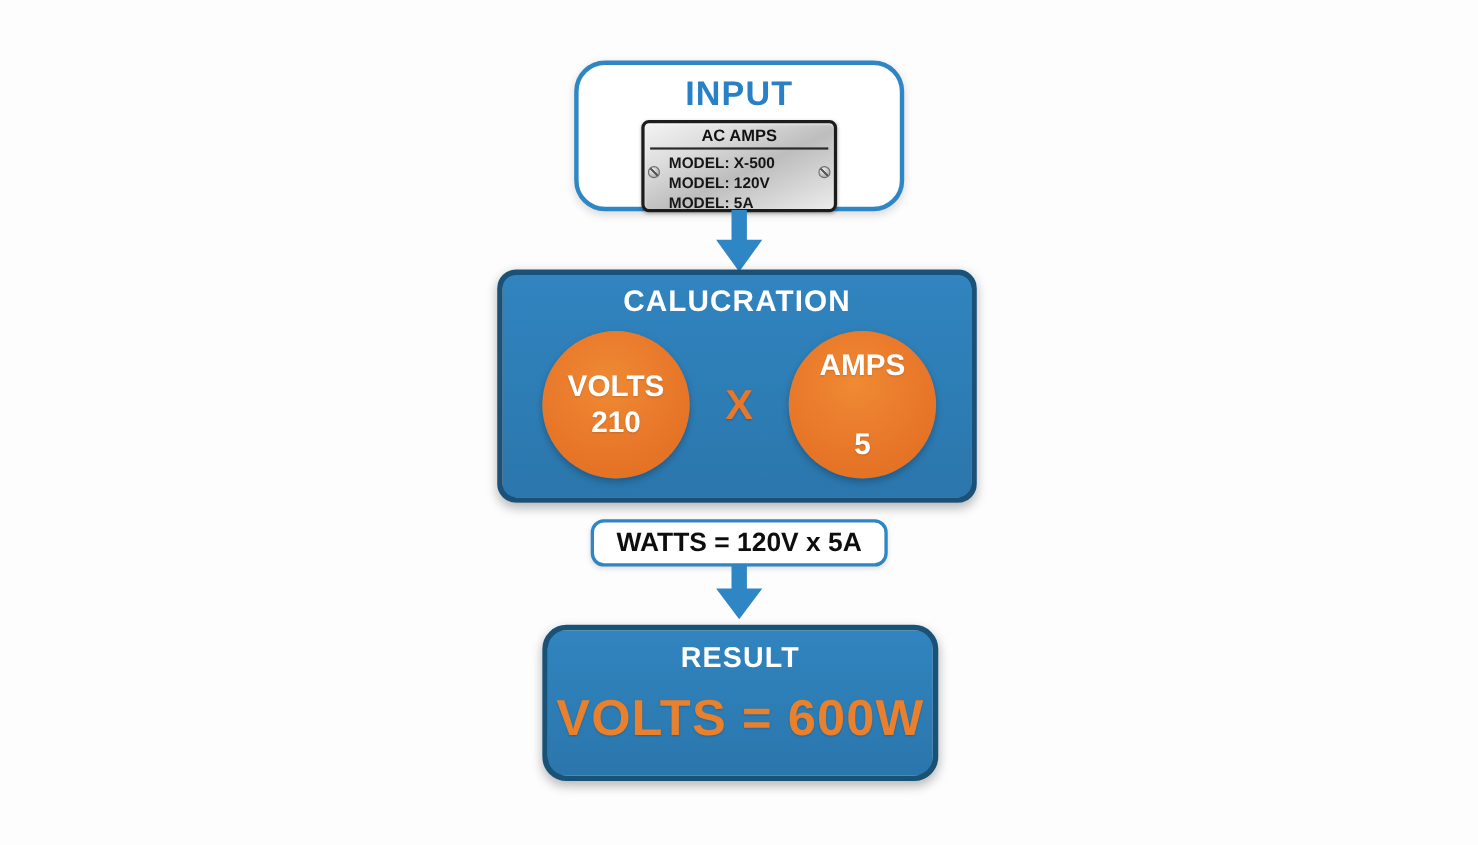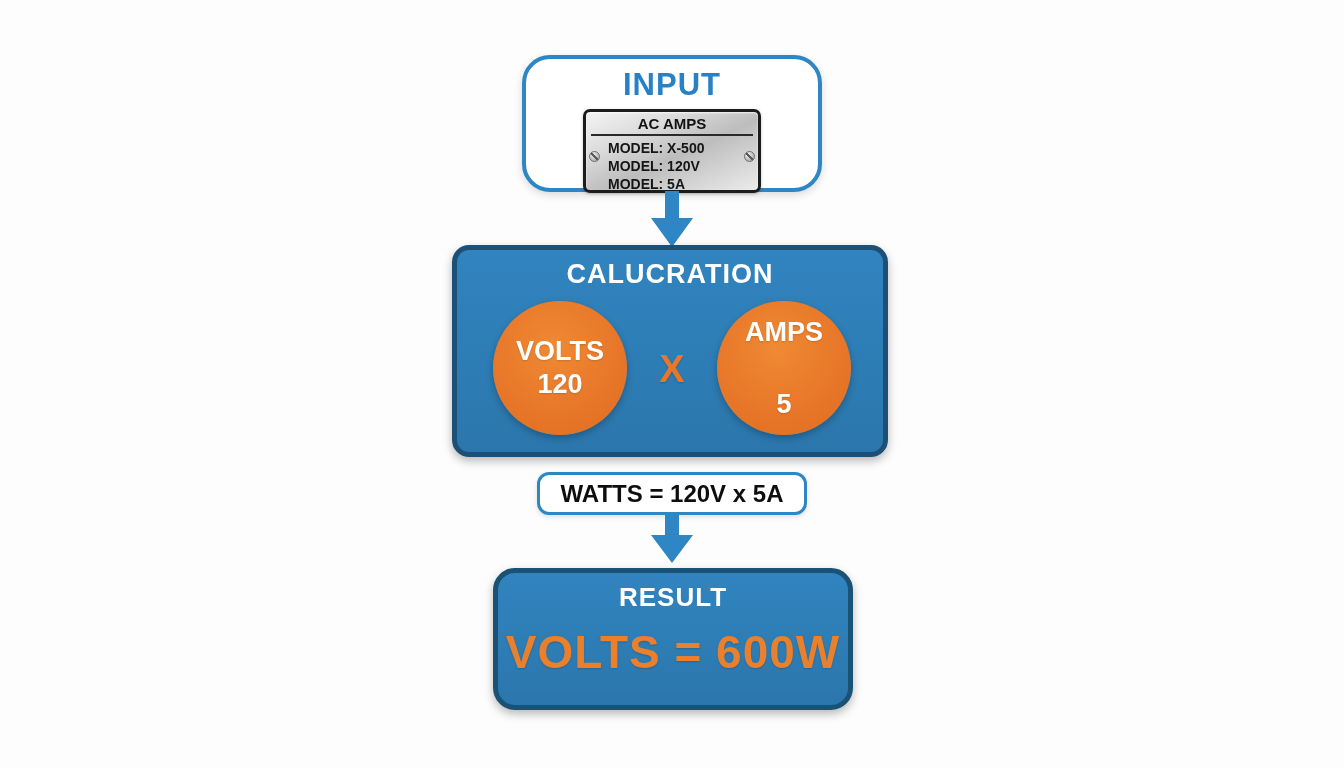--- a/index.html
+++ b/index.html
@@ -230,21 +230,21 @@
   <div class="arrow arrow-1">
     <svg viewBox="0 0 46 56" xmlns="http://www.w3.org/2000/svg">
       <path d="M16 0 h14 v27 h14 L23 56 2 27 h14 z" fill="#2e86c5"></path>
     </svg>
   </div>
 
   <div class="calc-box">
     <div class="calc-title">CALUCRATION</div>
     <div class="op-circle circle-volts">
       <div class="circle-label">VOLTS</div>
-      <div class="circle-value">120</div>
+      <div class="circle-value">210</div>
     </div>
     <div class="operator-x">X</div>
     <div class="op-circle circle-amps">
       <div class="circle-label">AMPS</div>
       <div class="circle-value">5</div>
     </div>
   </div>
 
   <div class="formula-box">
     <div class="formula-text">WATTS = 120V x 5A</div>

